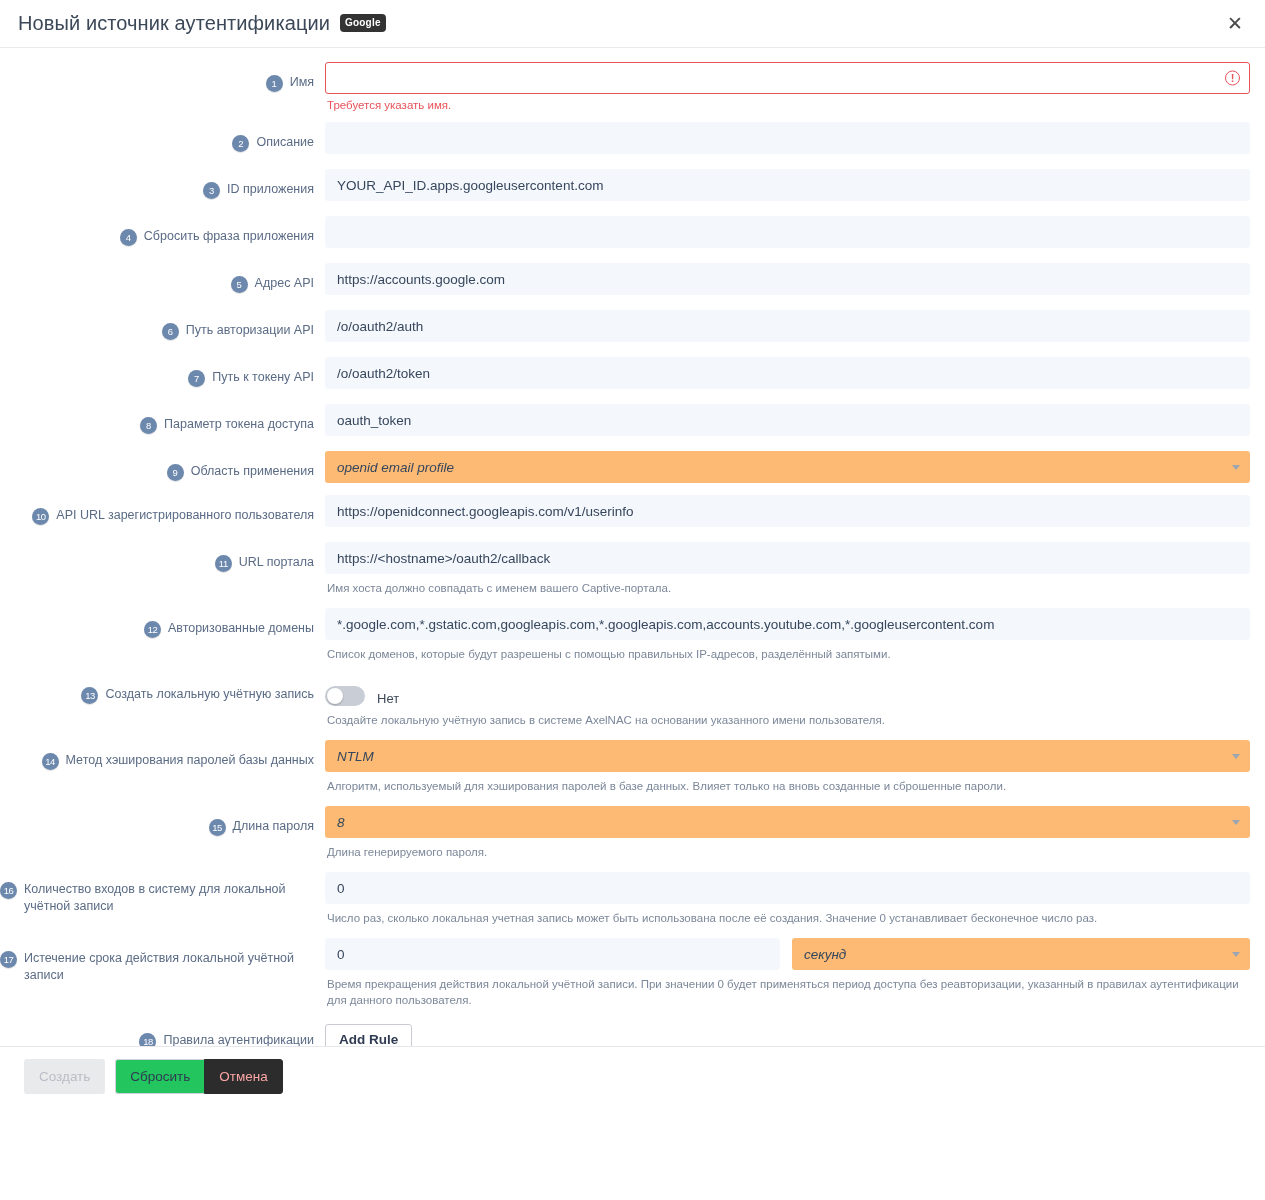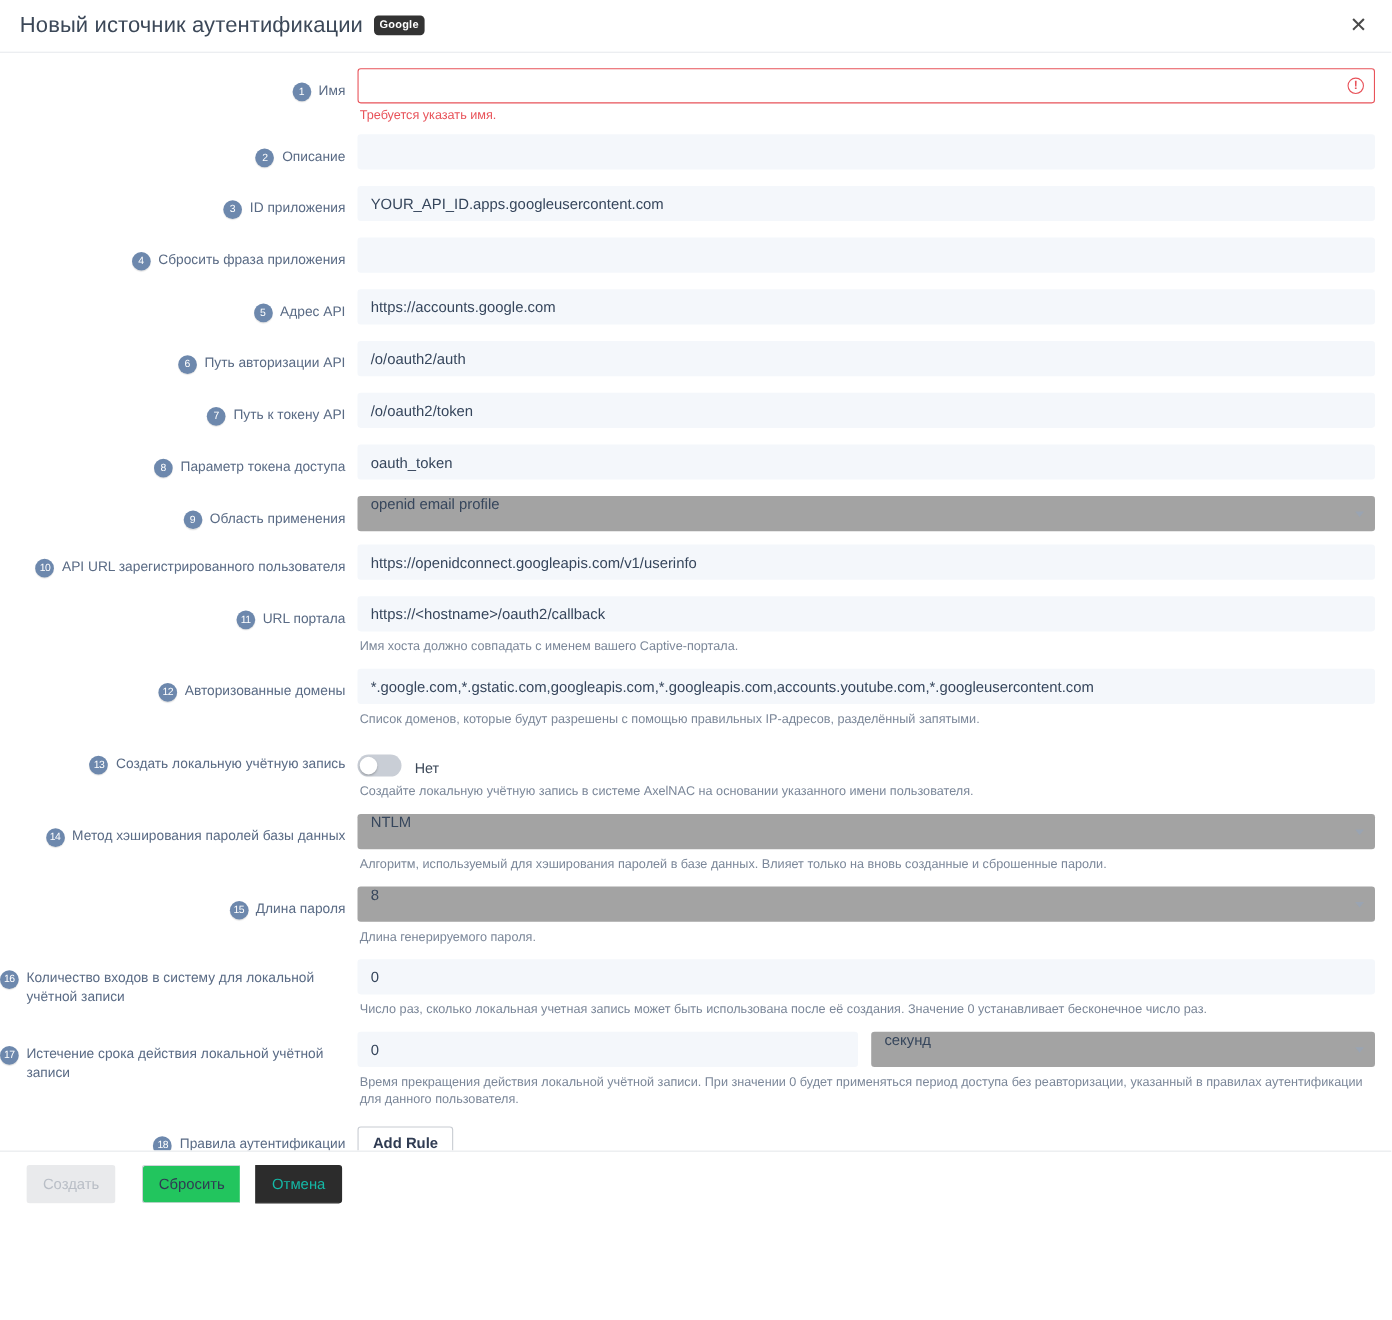--- a/index.html
+++ b/index.html
@@ -162,27 +162,29 @@
     font-size: 11.5px;
     line-height: 16px;
     margin-top: 6px;
     padding-left: 2px;
   }
 
   .select {
     width: 100%;
     height: 32px;
     border-radius: 3px;
-    background: #a3a3a3;
+    background: #fdba74;
     font-size: 13.5px;
     color: #36465c;
     padding: 0 26px 0 12px;
     display: flex;
+    align-items: center;
     position: relative;
     cursor: pointer;
+    font-style: italic;
   }
   .caret {
     position: absolute;
     right: 10px;
     top: 50%;
     margin-top: -2px;
     width: 0; height: 0;
     border-left: 4.5px solid transparent;
     border-right: 4.5px solid transparent;
     border-top: 5px solid #9aa4b2;
@@ -230,21 +232,21 @@
     font-weight: bold;
   }
 
   
   .modal-footer {
     flex: 0 0 auto;
     border-top: 1px solid #e6e8ec;
     padding: 12px 0 14px 24px;
     display: flex;
     align-items: center;
-    gap: 14px;
+    gap: 0;
     background: #ffffff;
   }
   .btn {
     font-size: 13.5px;
     font-family: "Liberation Sans", sans-serif;
     padding: 8px 14px;
     border-radius: 3px;
     cursor: pointer;
     line-height: 17px;
     border: 1px solid transparent;
@@ -258,21 +260,21 @@
   .btn-reset {
     background: #22c55e;
     color: #2f3b52;
     border: 1px solid #cfd3d9;
     border-top-right-radius: 0;
     border-bottom-right-radius: 0;
     border-right: none;
   }
   .btn-cancel {
     background: #2c2c2c;
-    color: #14b8a6;
+    color: #fca5a5;
     border: 1px solid #2c2c2c;
     border-top-left-radius: 0;
     border-bottom-left-radius: 0;
   }
 </style>
 </head>
 <body>
 
 <div class="modal">
 

